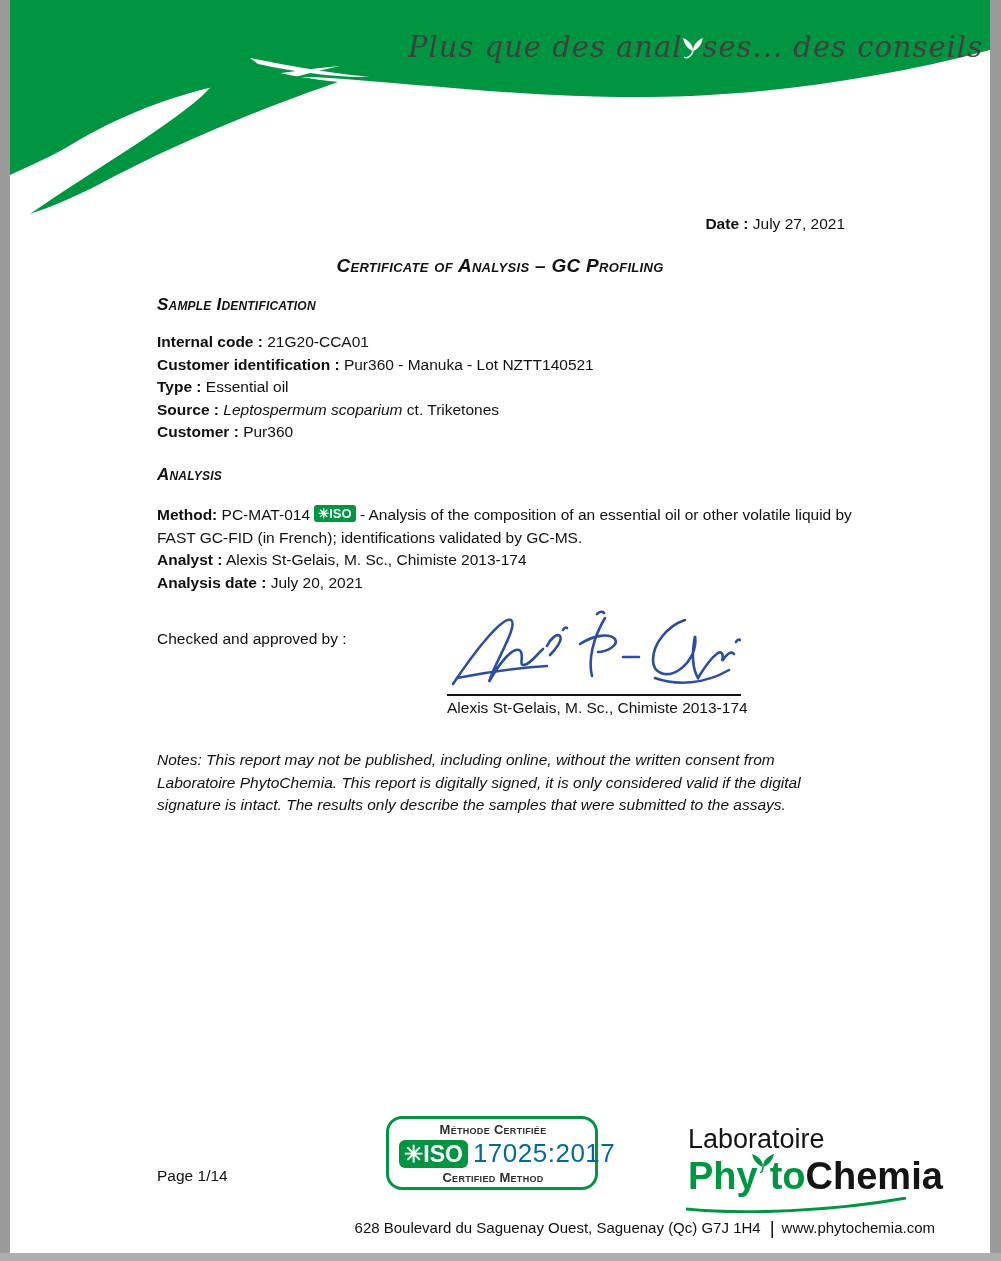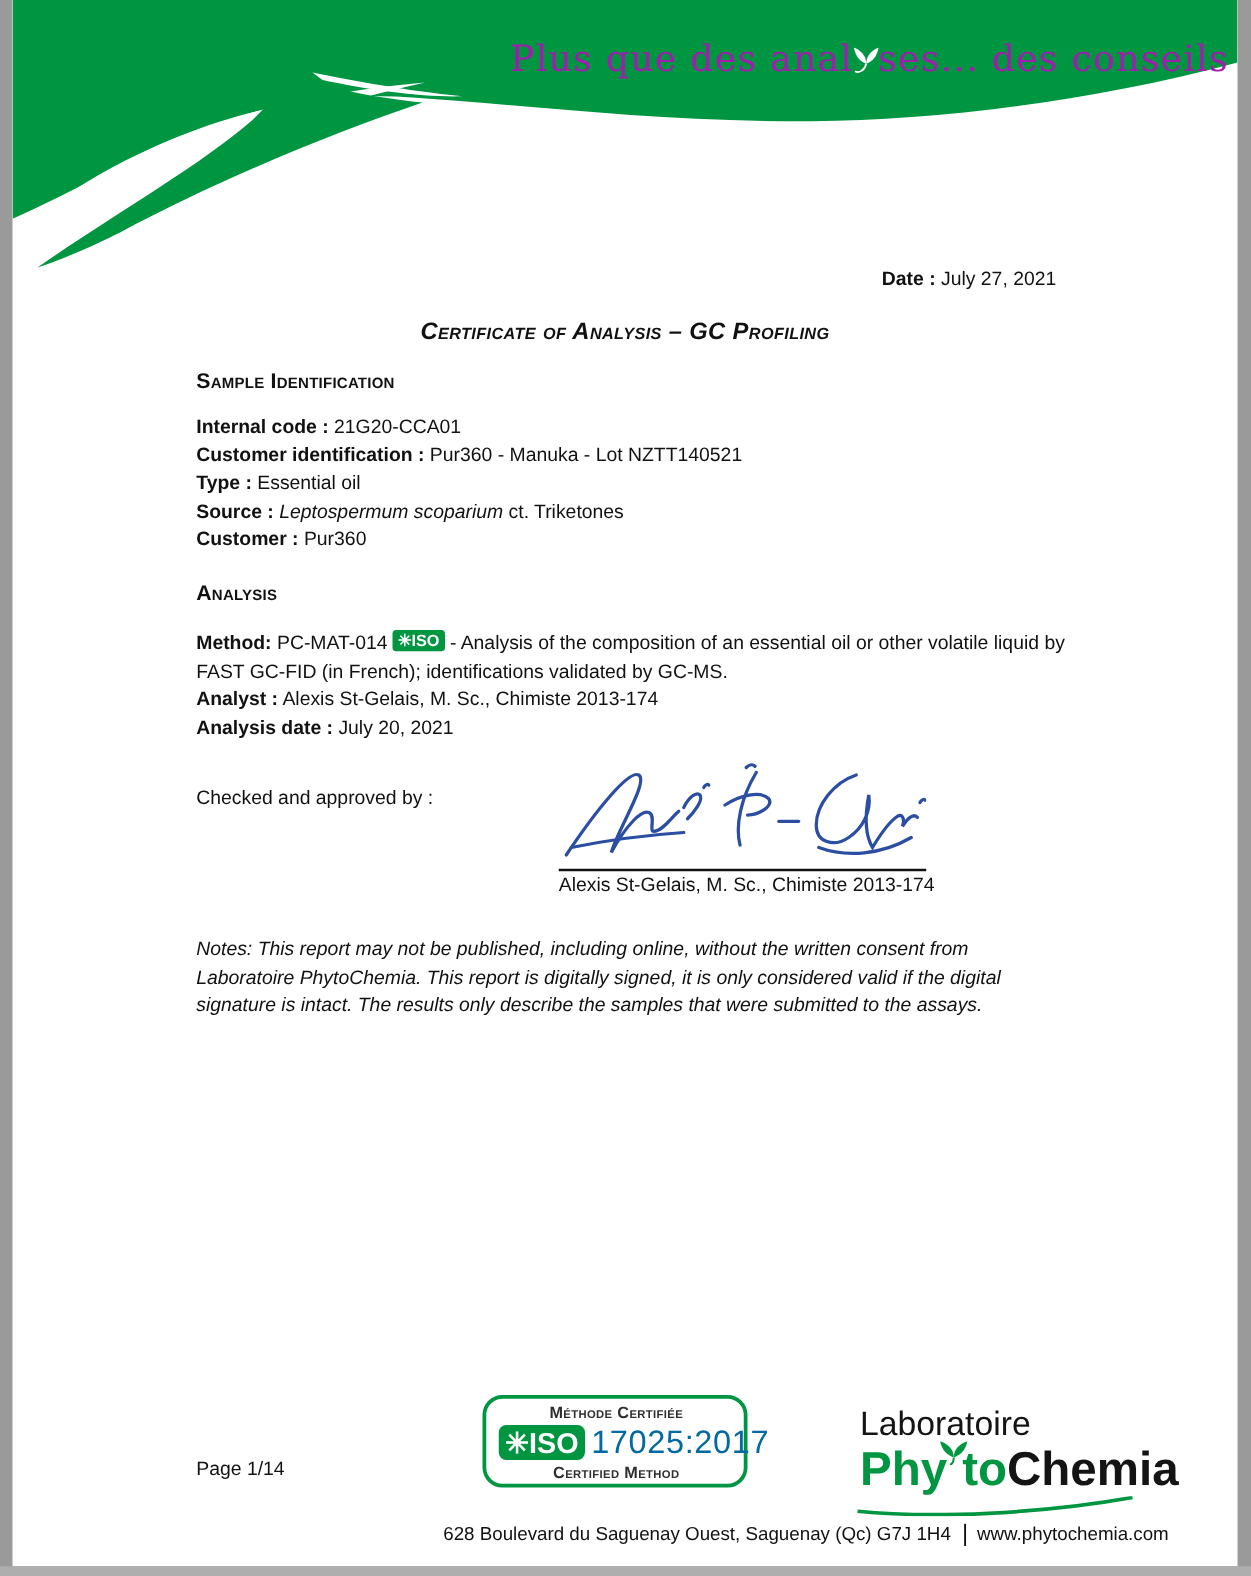--- a/index.html
+++ b/index.html
@@ -14,33 +14,33 @@
     position:absolute; left:10px; top:0; width:980px; height:1253px;
     background:#ffffff; overflow:hidden;
   }
   .bottom-strip {
     position:absolute; left:0; top:1253px; width:1001px; height:8px;
     background:#aeaeae;
   }
   .banner-svg { position:absolute; left:0; top:0; width:980px; height:245px; }
   .tagline {
     position:absolute; left:398px; top:30px; width:560px;
-    color:#a21caf; font-family:"DejaVu Serif", serif; 
+    color:#404040; font-family:"DejaVu Serif", serif; font-style:italic;
     font-size:29px; letter-spacing:1px; white-space:nowrap;
   }
   .tagline svg { vertical-align:-3px; }
   .date-line { position:absolute; top:215px; right:145px; font-size:15.5px; }
   .doc-title {
     position:absolute; top:255px; left:0; width:980px; text-align:center;
     font-size:19px; font-weight:600; font-style:italic; font-variant:small-caps;
     letter-spacing:0.3px;
   }
   .section-head {
     position:absolute; left:147px; font-size:17px; font-weight:600;
-    font-variant:small-caps; letter-spacing:0.2px;
+    font-style:italic; font-variant:small-caps; letter-spacing:0.2px;
   }
   .sample-head { top:295px; }
   .analysis-head { top:465px; }
   .fields { position:absolute; left:147px; top:331px; font-size:15.5px; line-height:22.6px; }
   .analysis-block { position:absolute; left:147px; top:504px; width:708px; font-size:15.5px; line-height:22.5px; }
   .analysis-block p { margin:0; }
   .b { font-weight:700; }
   .i { font-style:italic;text-align:right; }
   .iso-inline {
     display:inline-block; background:#009641; color:#fff; font-weight:700;

